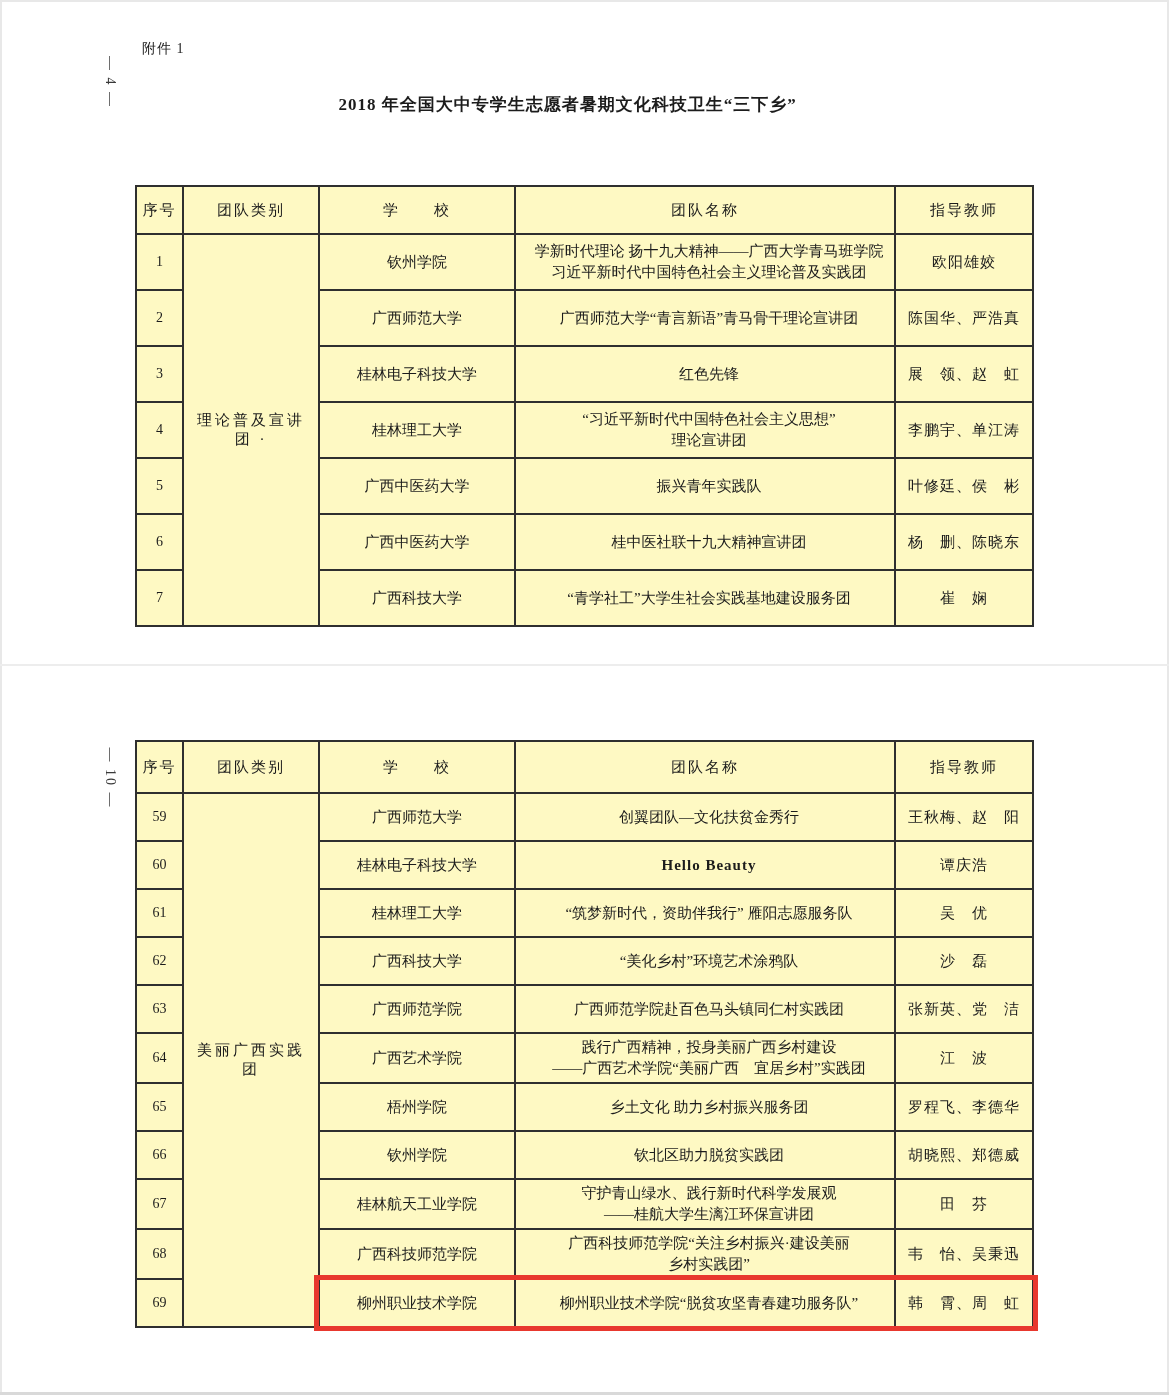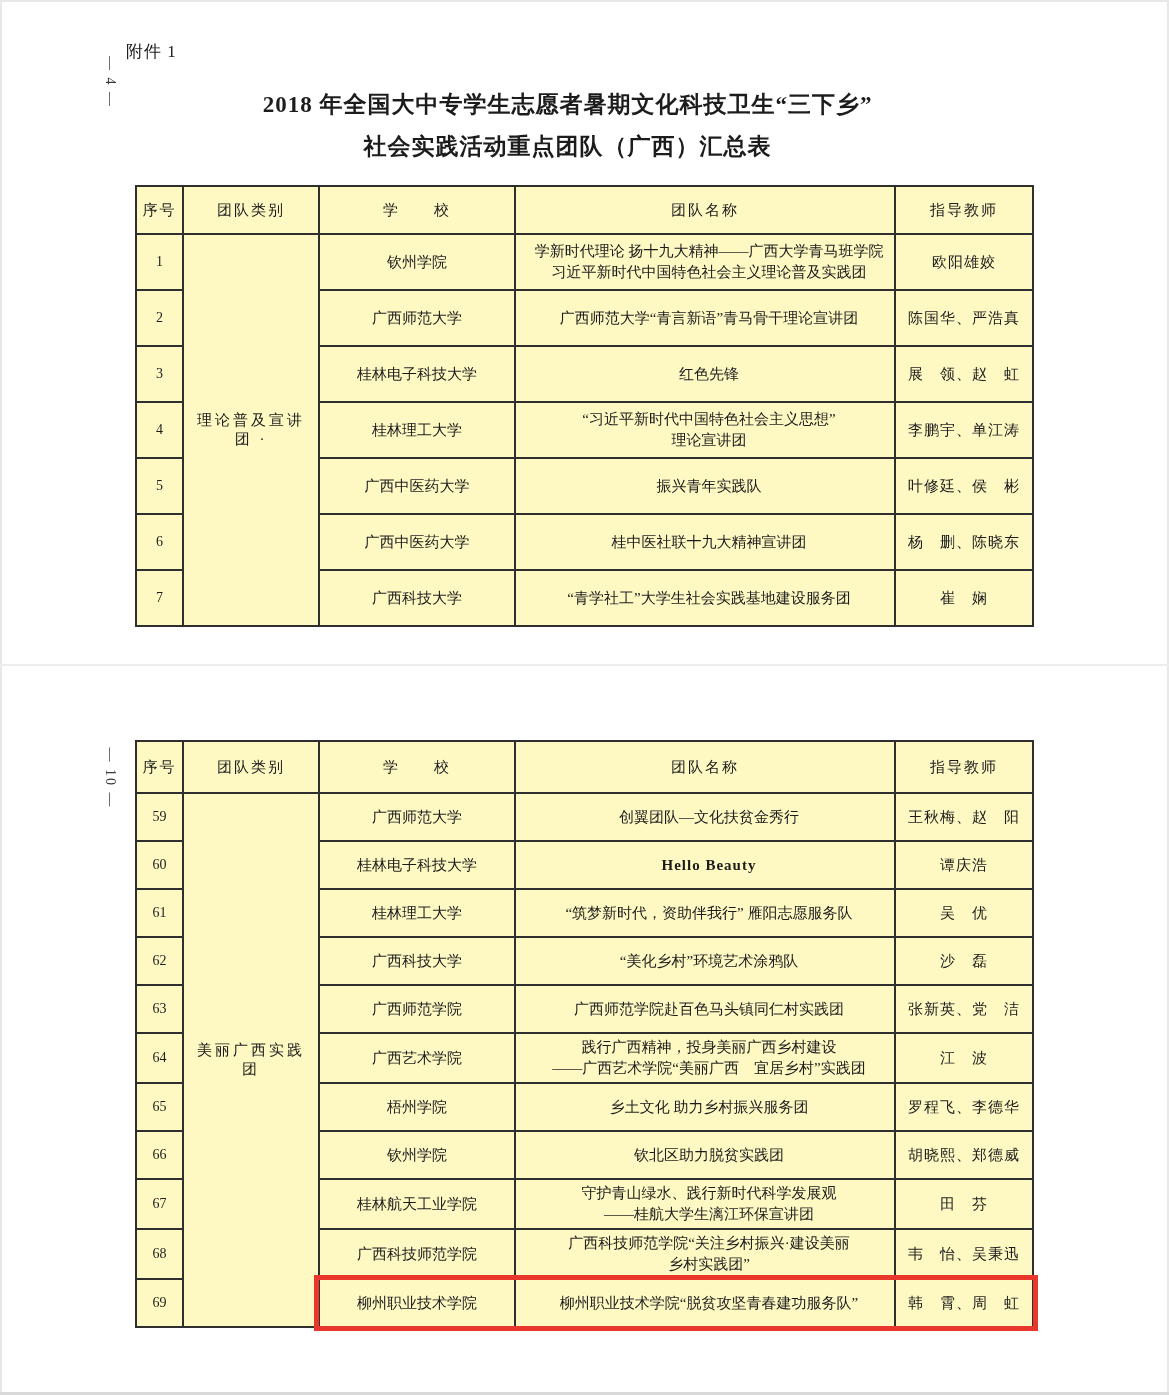--- a/index.html
+++ b/index.html
@@ -6,28 +6,28 @@
   .page{
     position:relative;width:1169px;height:1395px;background:#ffffff;
     font-family:"Liberation Serif","DejaVu Serif",serif;color:#1c1c1c;overflow:hidden;
   }
   .edge{position:absolute;background:#e8e8e8;}
   #edge-top{left:0;top:0;width:1169px;height:2px;}
   #edge-left{left:0;top:0;width:2px;height:1395px;}
   #edge-right{left:1167px;top:0;width:2px;height:1395px;}
   #edge-bottom{left:0;top:1392px;width:1169px;height:3px;background:#d9d9d9;}
 
-  .attachment{position:absolute;left:126px;top:40px;font-size:17px;letter-spacing:1px;text-align:center;}
+  .attachment{position:absolute;left:142px;top:40px;font-size:14px;letter-spacing:1px;text-align:center;}
   .pagenum{position:absolute;text-align:center;transform:rotate(90deg);font-size:14px;
     color:#3a3a3a;letter-spacing:2px;white-space:nowrap;line-height:20px;}
   #pn-top{left:74px;top:72px;width:72px;}
   #pn-bottom{left:70px;top:768px;width:80px;}
 
   .title{position:absolute;left:100px;top:84px;width:935px;text-align:center;
-    font-weight:bold;font-size:23px;line-height:42px;letter-spacing:1px;}
+    font-weight:bold;font-size:17px;line-height:42px;letter-spacing:1px;}
 
   table{border-collapse:collapse;table-layout:fixed;position:absolute;left:135px;background:#fef9c3;}
   #table1{top:185px;}
   #table2{top:740px;}
   th,td{border:2px solid #2f2f2f;text-align:center;vertical-align:middle;
     font-size:15px;padding:3px 5px;font-weight:normal;overflow:hidden;}
   th{letter-spacing:2px;}
   #table1 th{height:40px;}
   #table2 th{height:44px;}
   #table1 td{height:48px;}
@@ -51,21 +51,20 @@
   <div class="edge" id="edge-left"></div>
   <div class="edge" id="edge-right"></div>
   <div class="edge" id="edge-bottom"></div>
 
   <div class="pagenum" id="pn-top">— 4 —</div>
 
   <div class="attachment">附件 1</div>
 
   <div class="title">
     <div>2018 年全国大中专学生志愿者暑期文化科技卫生“三下乡”</div>
-    <div>社会实践活动重点团队（广西）汇总表</div>
   </div>
 
   <table id="table1">
     <colgroup>
       <col style="width:47px">
         <col style="width:136px">
         <col style="width:196px">
       <col style="width:380px">
         <col style="width:138px">
     </colgroup>

